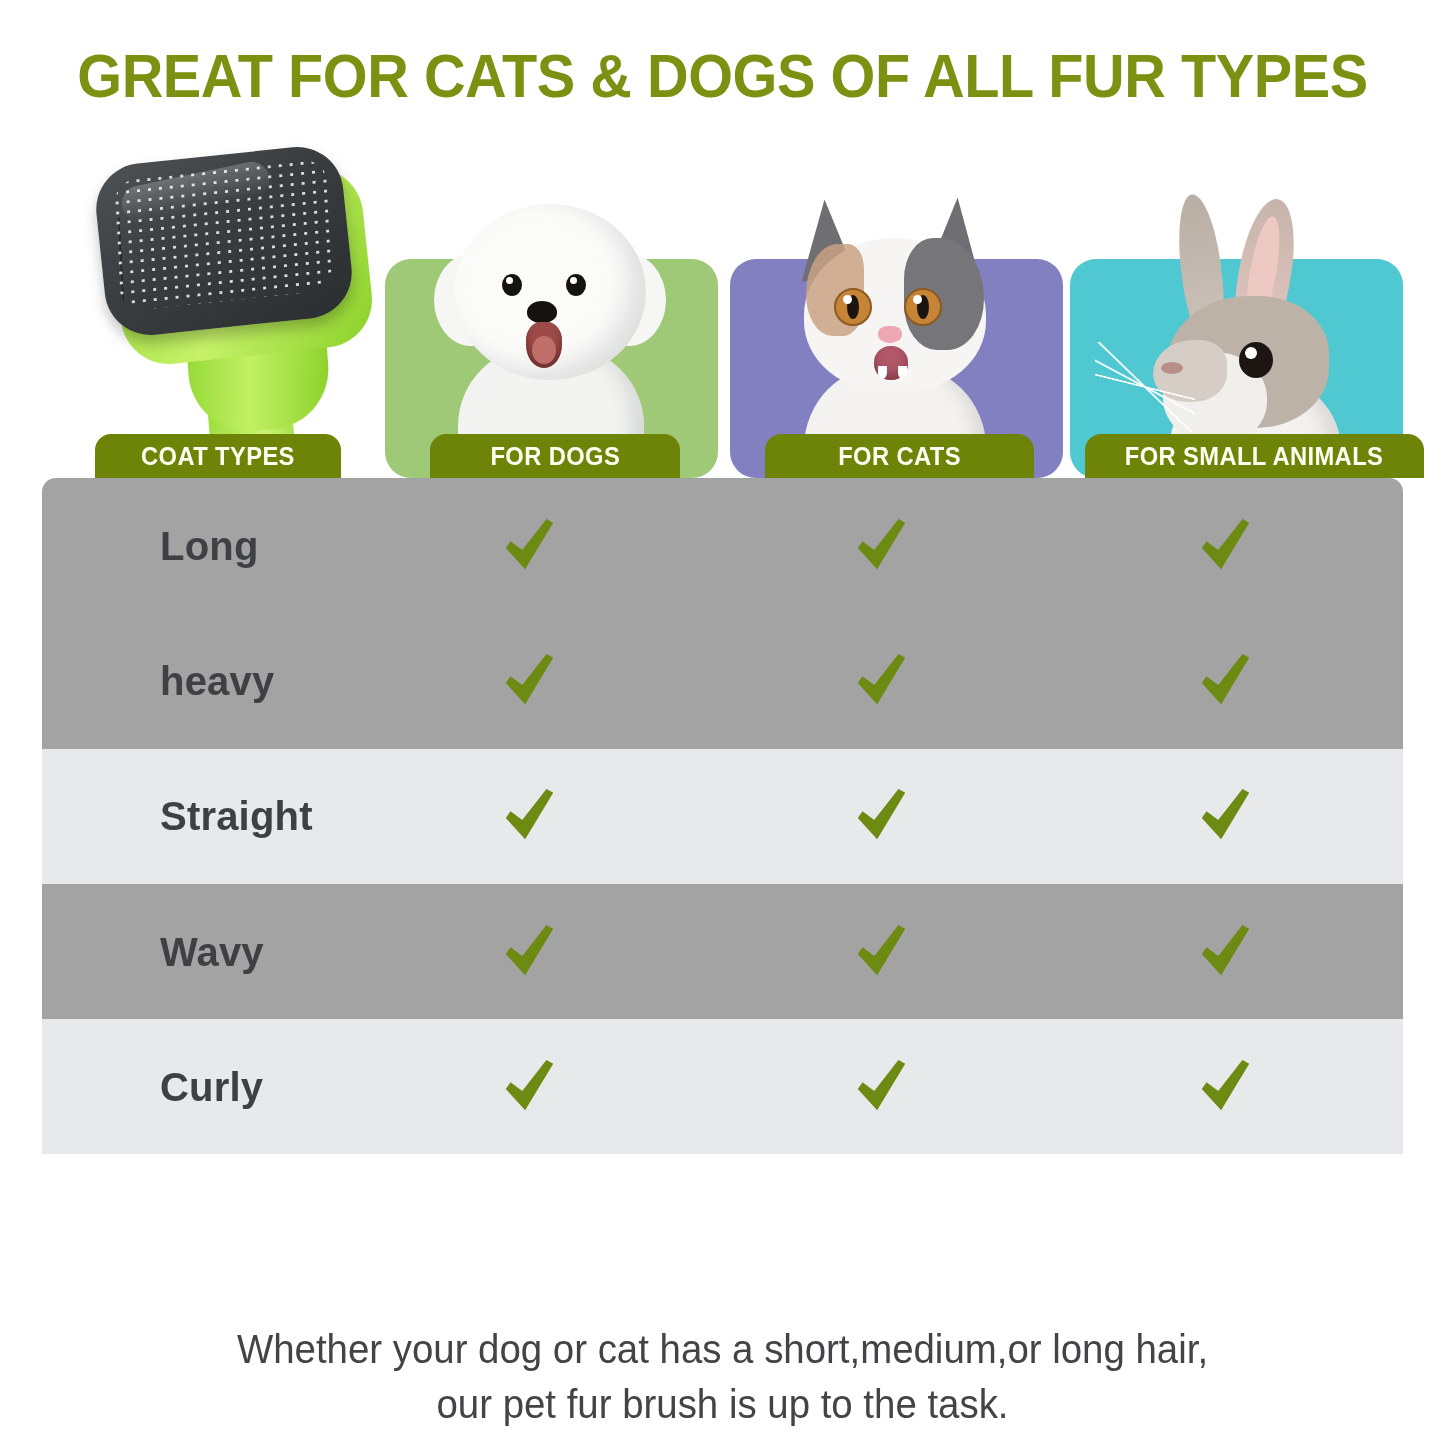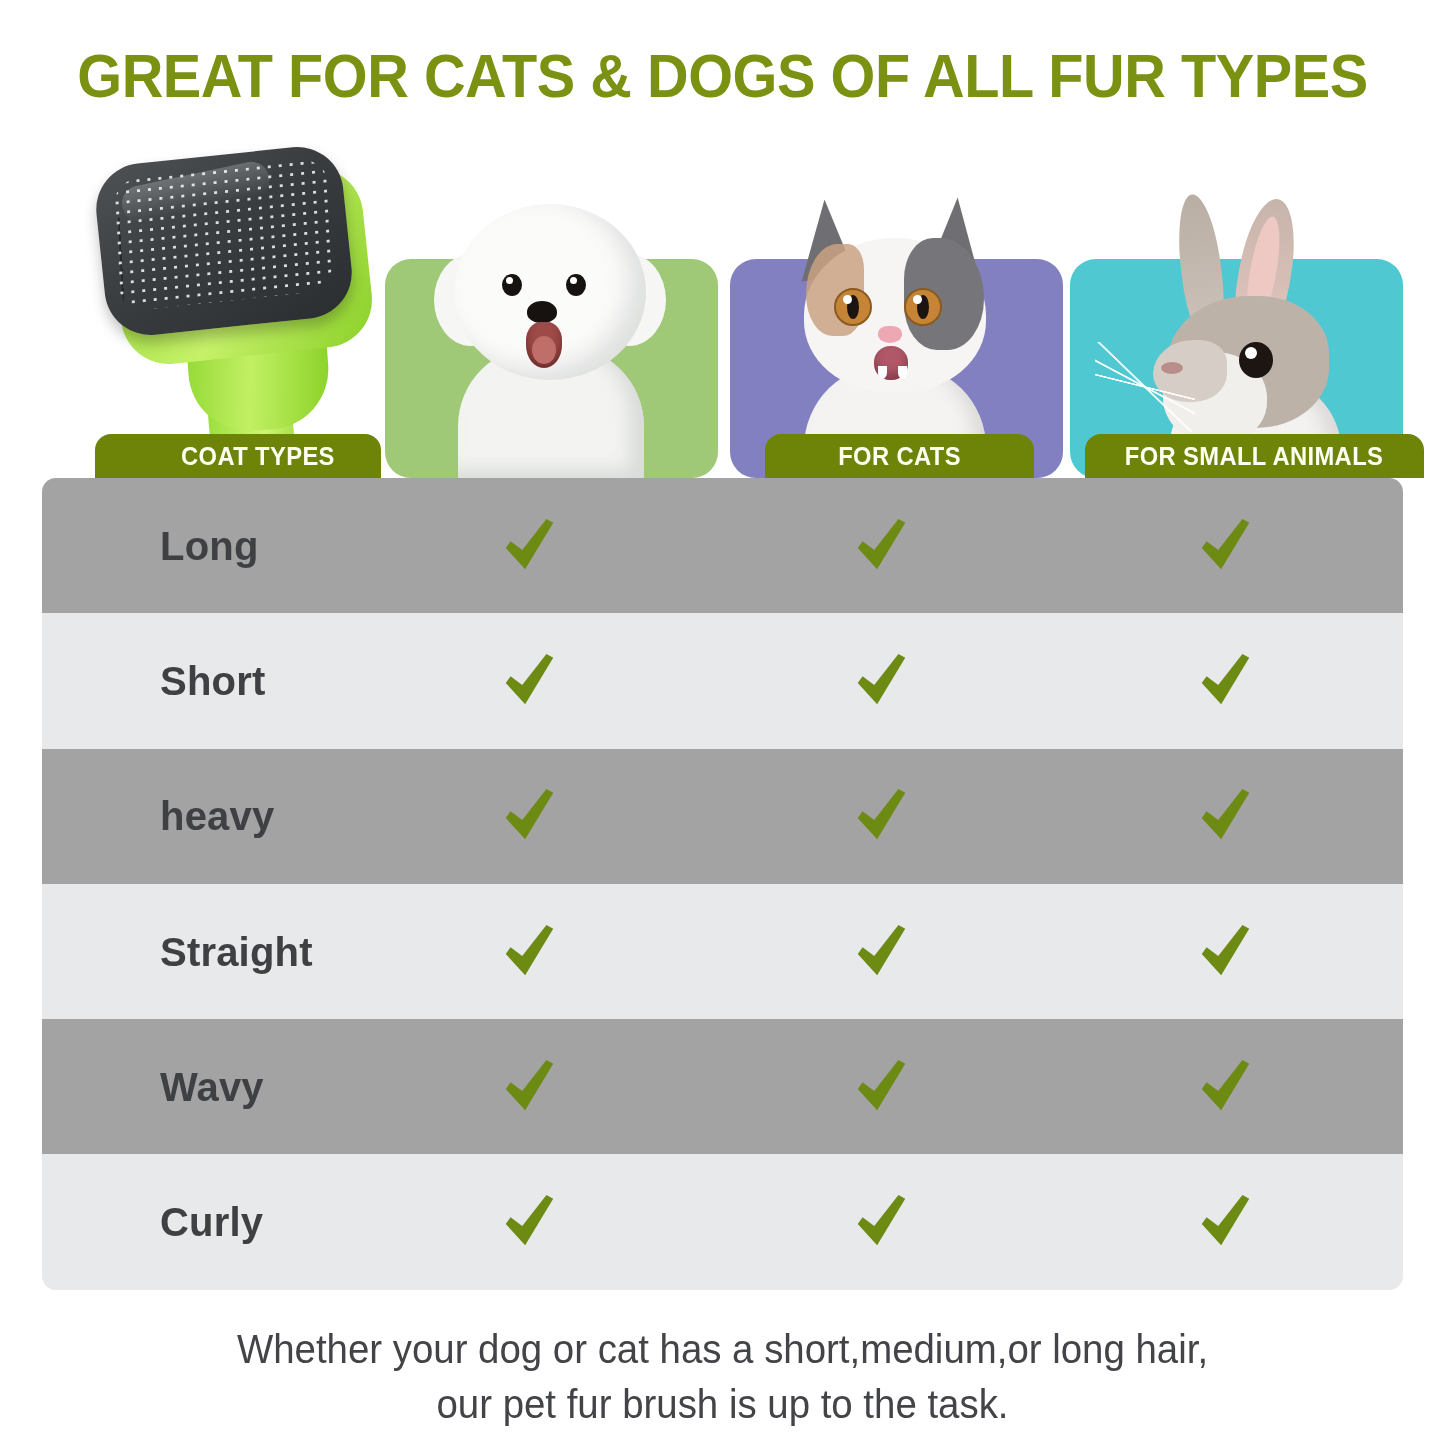--- a/index.html
+++ b/index.html
@@ -137,21 +137,21 @@
     background:#6d8409;
     border-radius:16px 16px 0 0;
     display:flex;align-items:center;justify-content:center;
     color:#fdfff0;
     font-family:"Liberation Sans Narrow","Liberation Sans",sans-serif;
     font-weight:bold;font-size:25px;letter-spacing:0.4px;
     white-space:nowrap;
     top:434px;
   }
   .badge span{transform:scaleX(0.95);display:block;}
-  .badge-coat {left:95px;  width:246px;padding-left:40px;}
+  .badge-coat {left:95px;  width:246px;}
   .badge-dogs {left:430px; width:250px;}
   .badge-cats {left:765px; width:269px;}
   .badge-small{left:1085px;width:339px;}
 
   
   .table{
     position:absolute;left:42px;top:478px;width:1361px;height:812px;
     border-radius:14px;overflow:hidden;
   }
   .row{position:relative;height:135.3px;}
@@ -237,20 +237,23 @@
     <div class="cheek"></div>
     <div class="muzzle"></div>
     <div class="whiskers"></div>
     <div class="eye"></div>
     <div class="nose"></div>
   </div>
 
   <div class="badge badge-coat">
     <span>COAT TYPES</span>
   </div>
+  <div class="badge badge-dogs">
+    <span>FOR DOGS</span>
+  </div>
   <div class="badge badge-cats">
     <span>FOR CATS</span>
   </div>
   <div class="badge badge-small">
     <span>FOR SMALL ANIMALS</span>
   </div>
 
   <div class="table">
 
     <div class="row odd">
@@ -265,38 +268,20 @@
             <path d="M8 34 L13 27 L25 36 L50 4 L57 8 L28 56 Z" fill="#6d8a12"></path>
           </svg>
         </div>
       <div class="check c3">
           <svg viewBox="0 0 64 64">
             <path d="M8 34 L13 27 L25 36 L50 4 L57 8 L28 56 Z" fill="#6d8a12"></path>
           </svg>
         </div>
     </div>
 
-    <div class="row even">
-      <div class="row-label">Short</div>
-      <div class="check c1">
-          <svg viewBox="0 0 64 64">
-            <path d="M8 34 L13 27 L25 36 L50 4 L57 8 L28 56 Z" fill="#6d8a12"></path>
-          </svg>
-        </div>
-      <div class="check c2">
-          <svg viewBox="0 0 64 64">
-            <path d="M8 34 L13 27 L25 36 L50 4 L57 8 L28 56 Z" fill="#6d8a12"></path>
-          </svg>
-        </div>
-      <div class="check c3">
-          <svg viewBox="0 0 64 64">
-            <path d="M8 34 L13 27 L25 36 L50 4 L57 8 L28 56 Z" fill="#6d8a12"></path>
-          </svg>
-        </div>
-    </div>
 
     <div class="row odd">
       <div class="row-label">heavy</div>
       <div class="check c1">
           <svg viewBox="0 0 64 64">
             <path d="M8 34 L13 27 L25 36 L50 4 L57 8 L28 56 Z" fill="#6d8a12"></path>
           </svg>
         </div>
       <div class="check c2">
           <svg viewBox="0 0 64 64">

